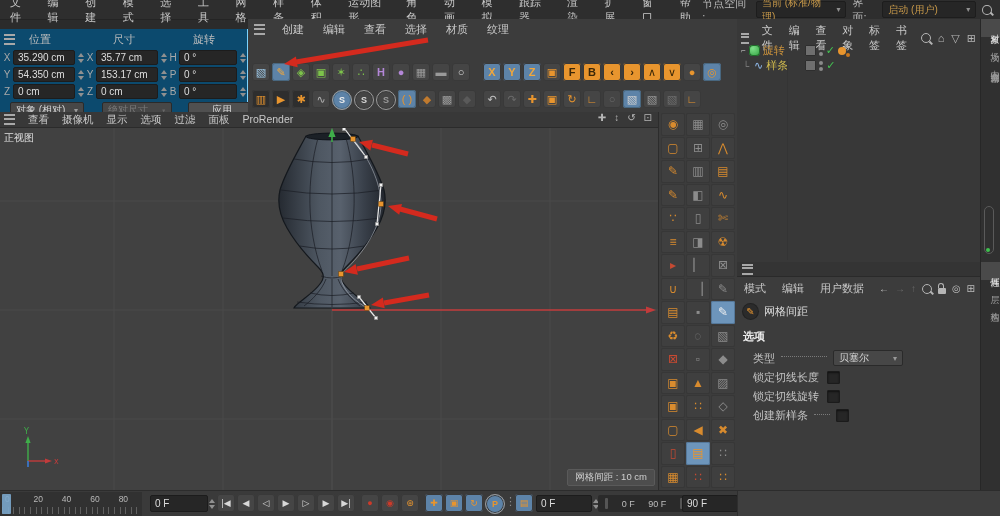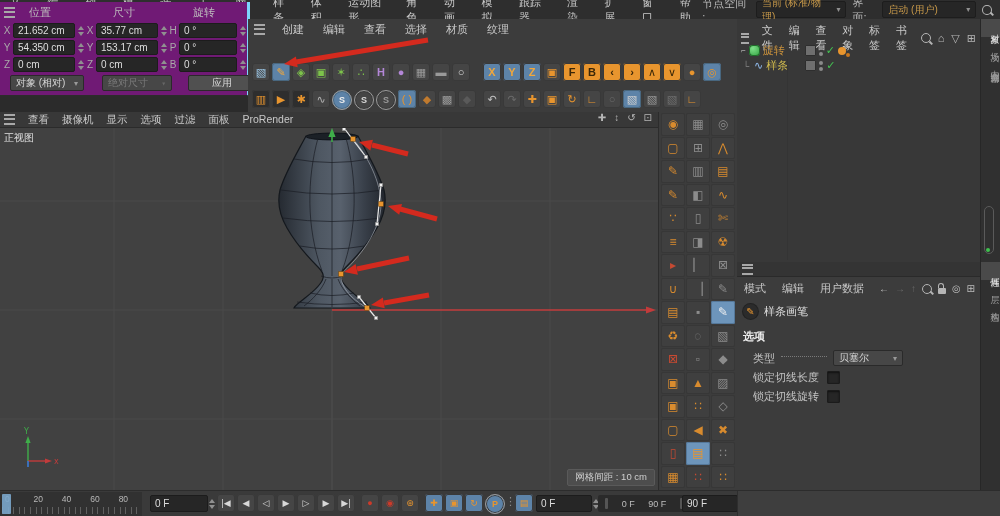--- a/index.html
+++ b/index.html
@@ -16,21 +16,21 @@
   #menubar .items{display:flex;gap:13px;padding-left:8px;}
   #menubar .right{margin-left:auto;display:flex;align-items:center;gap:6px;padding-right:8px;color:#b9b9b9;}
   .dd{background:#262626;border:1px solid #1d1d1d;border-radius:2px;color:#c99a4a;font-size:10px;
       display:inline-flex;align-items:center;gap:6px;padding:1px 5px;height:13px;}
   .dd .car{color:#8f8f8f;font-size:8px;}
   .mag{display:inline-block;width:8px;height:8px;border:1.5px solid #b5b5b5;border-radius:50%;position:relative;}
   .mag::after{content:"";position:absolute;width:4px;height:1.5px;background:#b5b5b5;transform:rotate(45deg);right:-3px;bottom:-1px;}
   .lock{display:inline-block;width:8px;height:6px;background:#b5b5b5;border-radius:1px;position:relative;margin-top:4px;}
   .lock::before{content:"";position:absolute;width:4px;height:4px;border:1.5px solid #b5b5b5;border-bottom:none;border-radius:3px 3px 0 0;left:0.5px;top:-5px;}
   
-  #coords{left:0;top:2px;width:247px;height:93px;background:#701a75;border-right:3px solid #7dd3fc;border-bottom:1px solid #2c2c2c;}
+  #coords{left:0;top:29px;width:247px;height:93px;background:#0c4a6e;border-right:3px solid #7dd3fc;border-bottom:1px solid #2c2c2c;}
   #coords .hdr{position:absolute;top:3px;left:4px;display:flex;align-items:center;color:#bdbdbd;}
   #coords .hdr span.h1{margin-left:14px;} #coords .hdr span.h2{margin-left:62px;} #coords .hdr span.h3{margin-left:58px;}
   .crow{position:absolute;display:flex;align-items:center;gap:2px;}
   .axl{width:8px;color:#a9a9a9;font-size:10px;text-align:center;}
   .fld{background:#262626;border:1px solid #1c1c1c;border-radius:2px;color:#dedede;font-size:10px;
        display:flex;align-items:center;padding:0 4px;height:13px;}
   .spin{display:inline-flex;flex-direction:column;justify-content:center;gap:2px;margin-left:1px;}
   .spin i{display:block;width:0;height:0;border-left:3px solid transparent;border-right:3px solid transparent;}
   .spin .up{border-bottom:4px solid #909090;} .spin .dn{border-top:4px solid #909090;}
   .ddl{background:#474747;border:1px solid #2a2a2a;border-radius:2px;color:#d6d6d6;font-size:10px;
@@ -150,21 +150,21 @@
 <div id="coords" class="abs">
   <div class="hdr">
     <span class="burger"></span>
     <span class="h1">位置</span>
     <span class="h2">尺寸</span>
     <span class="h3">旋转</span>
   </div>
 
   <div class="crow" style="left:3px;top:21px;">
     <span class="axl">X</span>
-    <span class="fld" style="width:52px">21.652 cm</span>
+    <span class="fld" style="width:52px">35.290 cm</span>
     <span class="spin">
         <i class="up"></i>
         <i class="dn"></i>
       </span>
     <span class="axl">X</span>
     <span class="fld" style="width:52px">35.77 cm</span>
     <span class="spin">
         <i class="up"></i>
         <i class="dn"></i>
       </span>
@@ -370,39 +370,44 @@
       <span style="color:#6a6a6a">→</span>
       <span style="color:#6a6a6a">↑</span>
       <span class="mag"></span>
       <span class="lock"></span>
       <span>◎</span>
       <span>⊞</span>
     </span>
   </div>
   <div class="amtitle">
     <span class="penchip">✎</span>
-    <span>样条画笔</span>
+    <span>网格间距</span>
   </div>
   <div class="secttl">选项</div>
   <div class="frow" style="padding-top:4px;">
     <span>类型</span>
     <span class="leaders"></span>
     <span class="ddl" style="width:58px">
       <span>贝塞尔</span>
         <span class="car" style="font-size:8px;color:#999">▾</span>
       </span>
   </div>
   <div class="frow">
       <span>锁定切线长度</span>
     <span style="width:8px"></span>
       <span class="cb"></span>
     </div>
   <div class="frow">
       <span>锁定切线旋转</span>
     <span style="width:8px"></span>
+      <span class="cb"></span>
+    </div>
+  <div class="frow">
+      <span>创建新样条</span>
+    <span class="leaders" style="max-width:16px"></span>
       <span class="cb"></span>
     </div>
 </div>
 <div class="vstrip" style="left:980px;top:262px;height:228px;">
     <div class="vtab active">属性</div>
     <div class="vtab">层</div>
     <div class="vtab">构造</div>
   </div>
 
 <div id="palette" class="abs">

